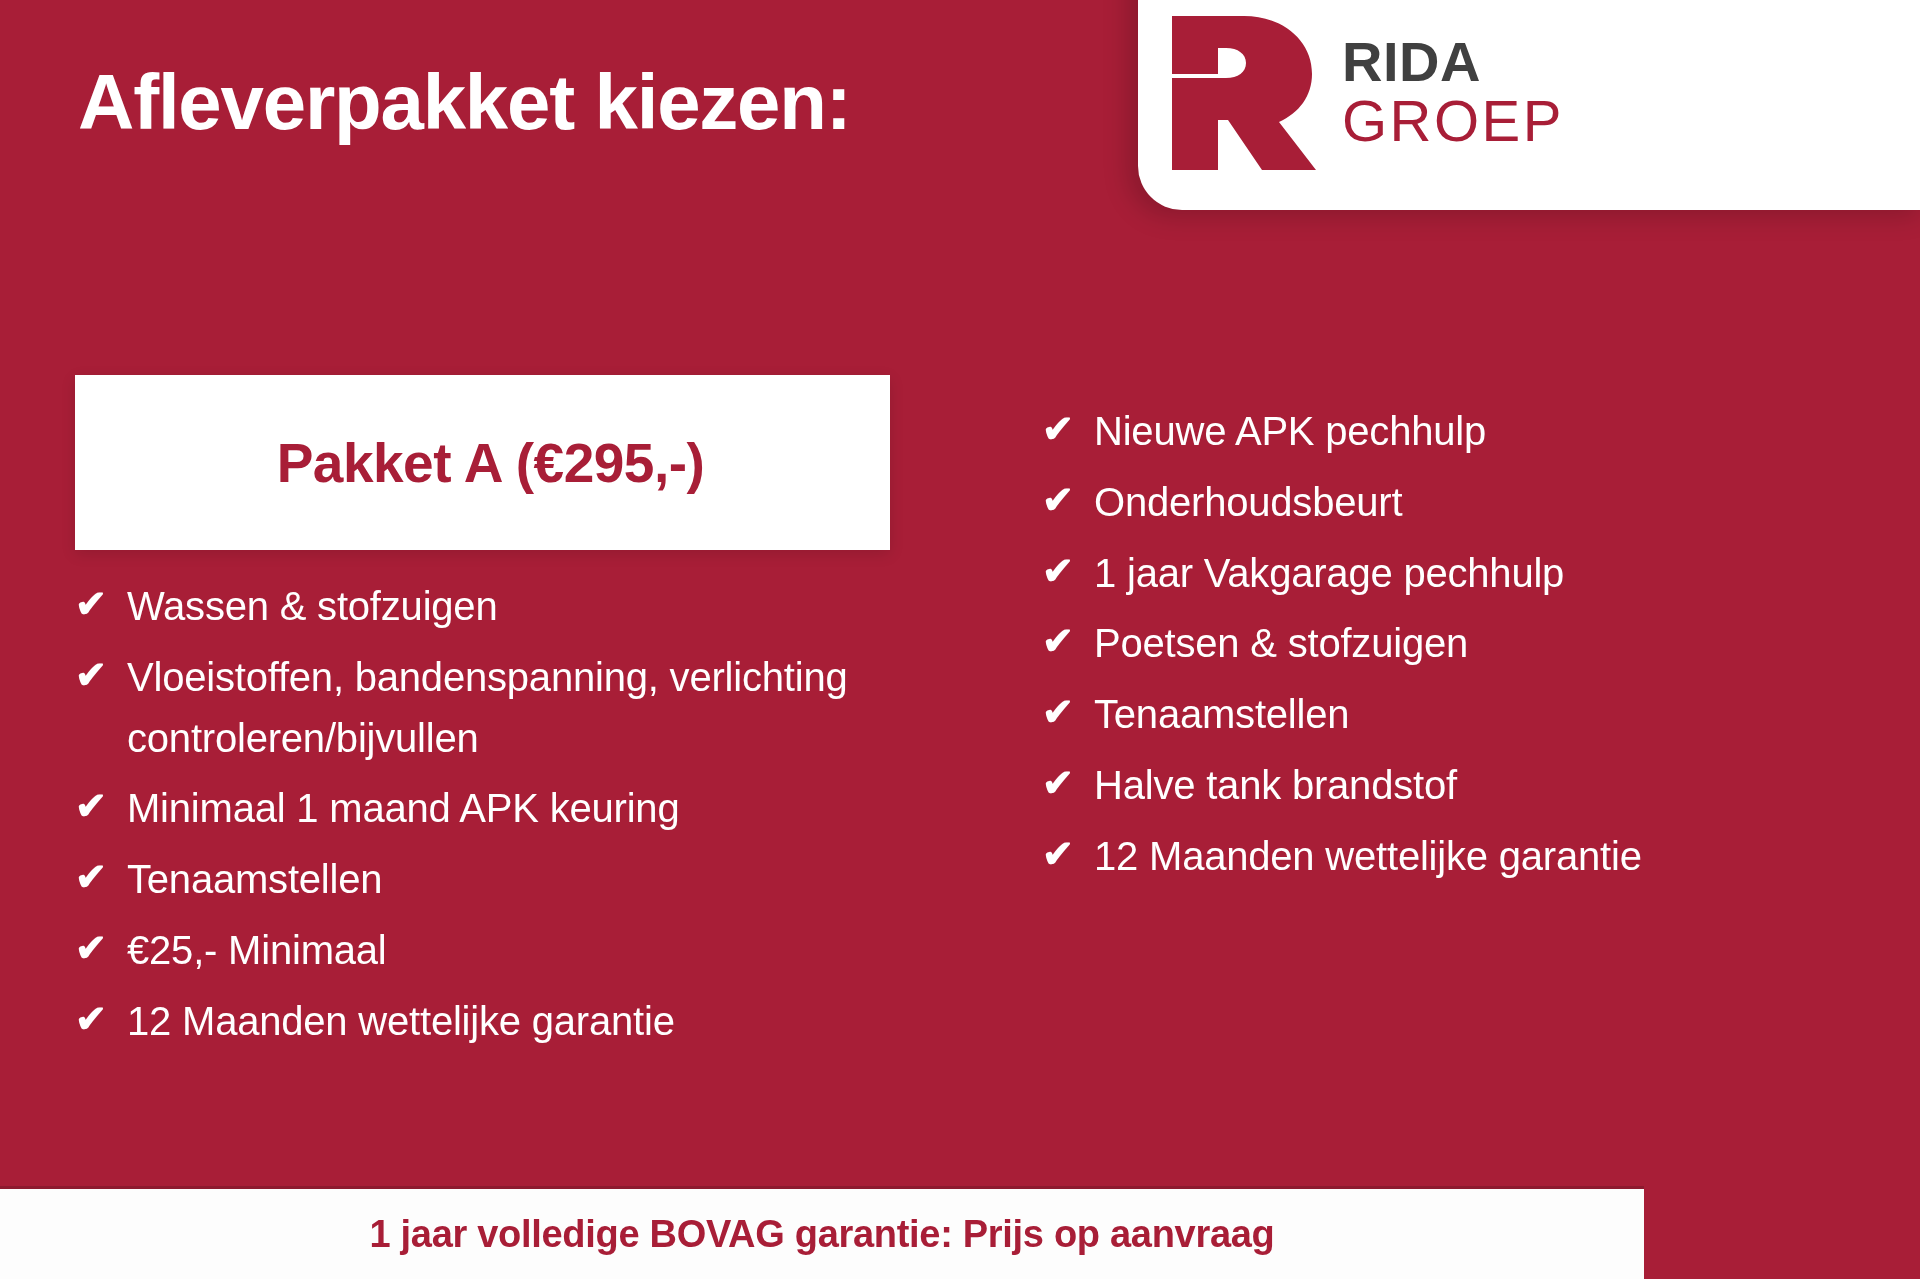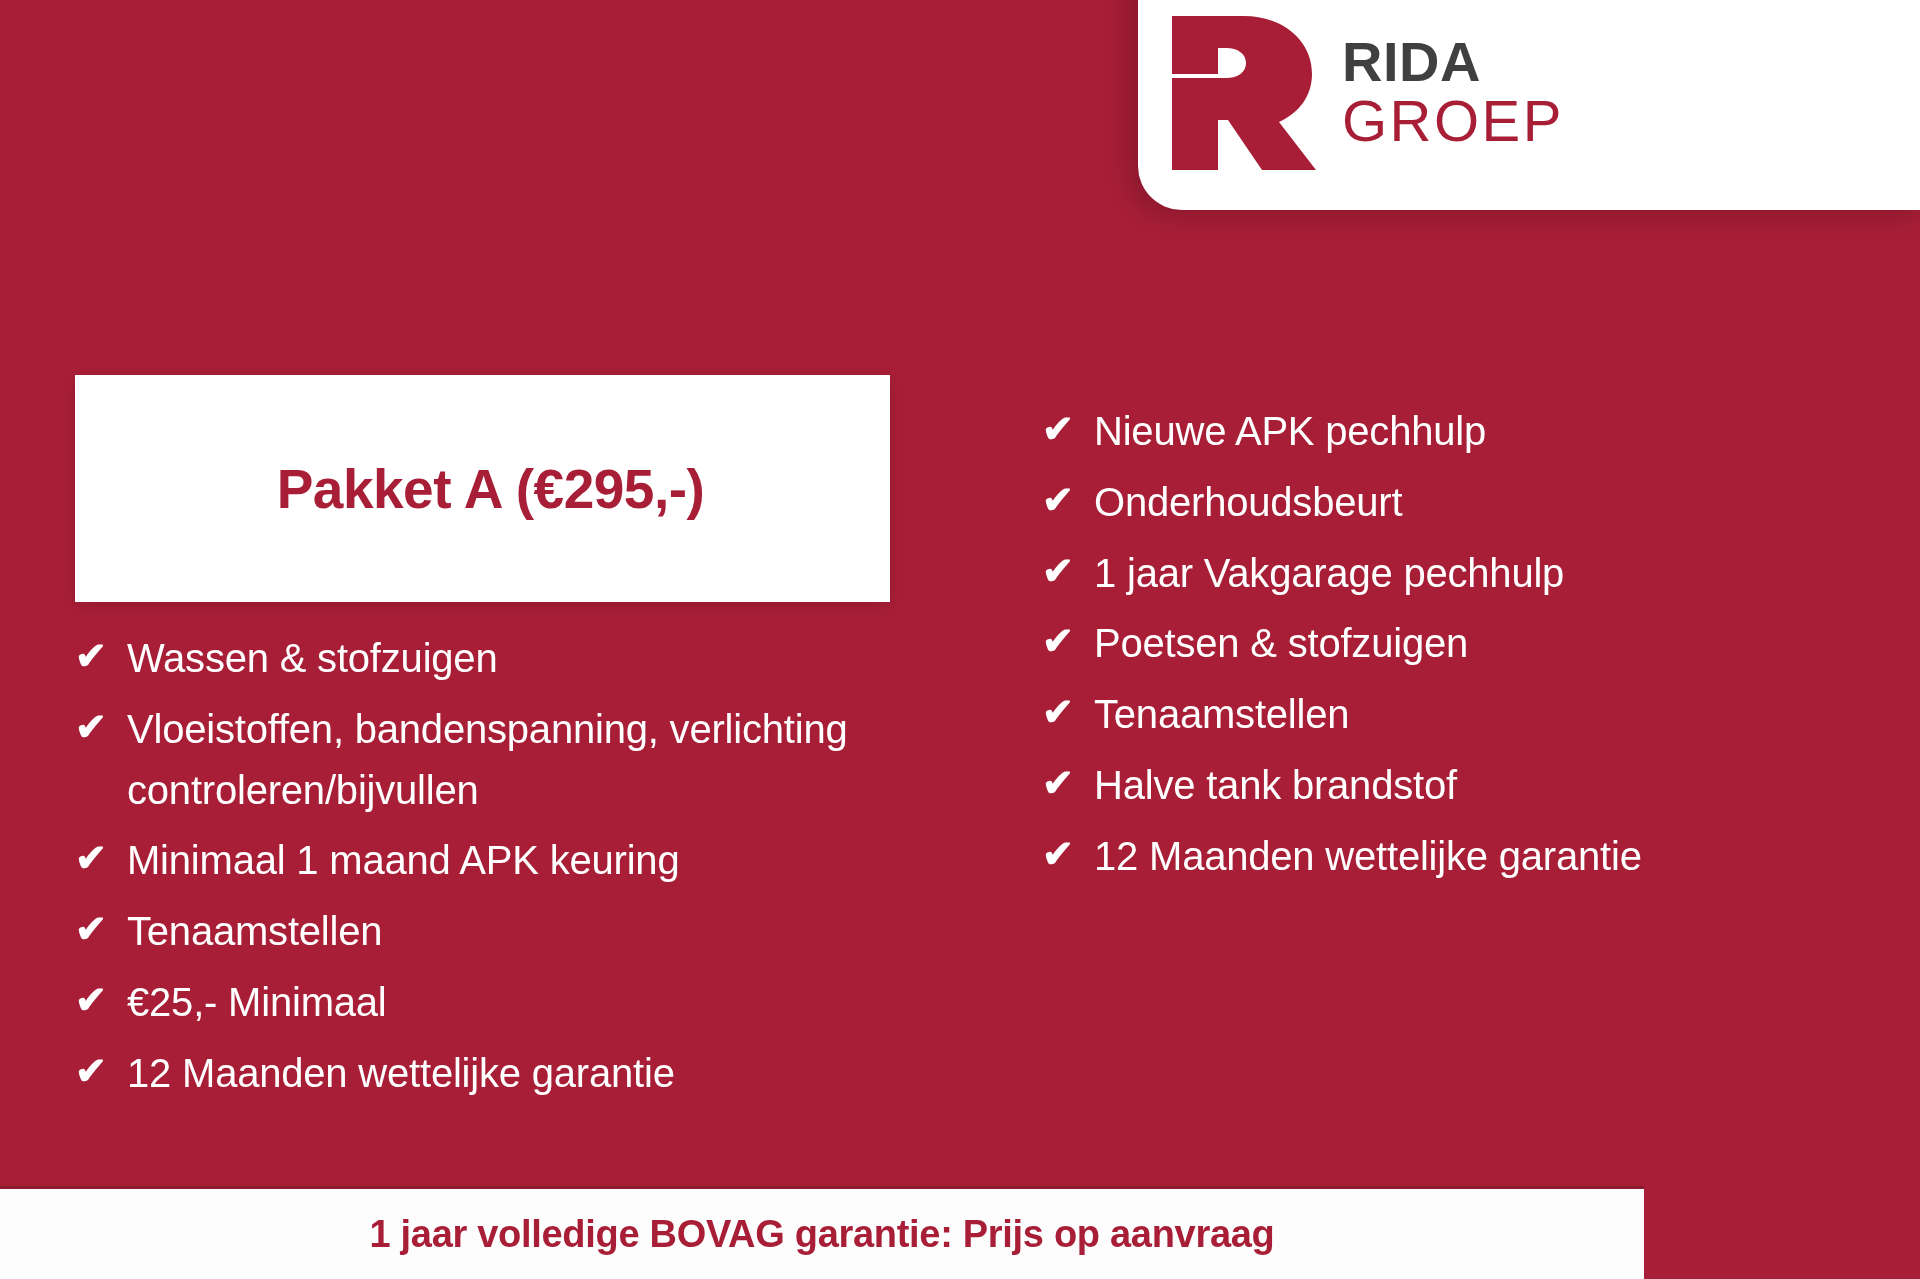--- a/index.html
+++ b/index.html
@@ -103,21 +103,21 @@
   }
 
   .pkg {
     position: absolute;
     top: 0;
   }
   .pkg-a { left: 75px;  width: 815px; }
   .pkg-b { left: 1042px; width: 808px; }
 
   .pkg-header {
-    height: 227px;
+    height: 175px;
     background: #ffffff;
     display: flex;
     align-items: center;
     justify-content: center;
     box-shadow: 0 4px 14px rgba(0,0,0,0.12);
     padding-left: 16px;
   }
 
   .pkg-title {
     font-size: 55px;
@@ -179,20 +179,21 @@
     letter-spacing: -0.3px;
     white-space: nowrap;
   }
 </style>
 </head>
 <body>
 
 <div class="poster">
 
   <div class="header">
+    <div class="page-title">Afleverpakket kiezen:</div>
 
     <div class="logo-panel">
       <div class="logo-inner">
         <svg class="logo-mark" viewBox="0 0 150 156">
           <path fill="#a81e37" d="M6 2 H78 C116 2 146 26 146 60 C146 82 133 99 113 108 L150 156 H96 L62 106 H52 V156 H6 V64 H60 C72 64 80 58 80 49 C80 40 72 34 60 34 H52 V60 H6 Z"></path>
         </svg>
         <div class="logo-words">
           <span class="logo-rida">RIDA</span>
           <span class="logo-groep">GROEP</span>
         </div>

